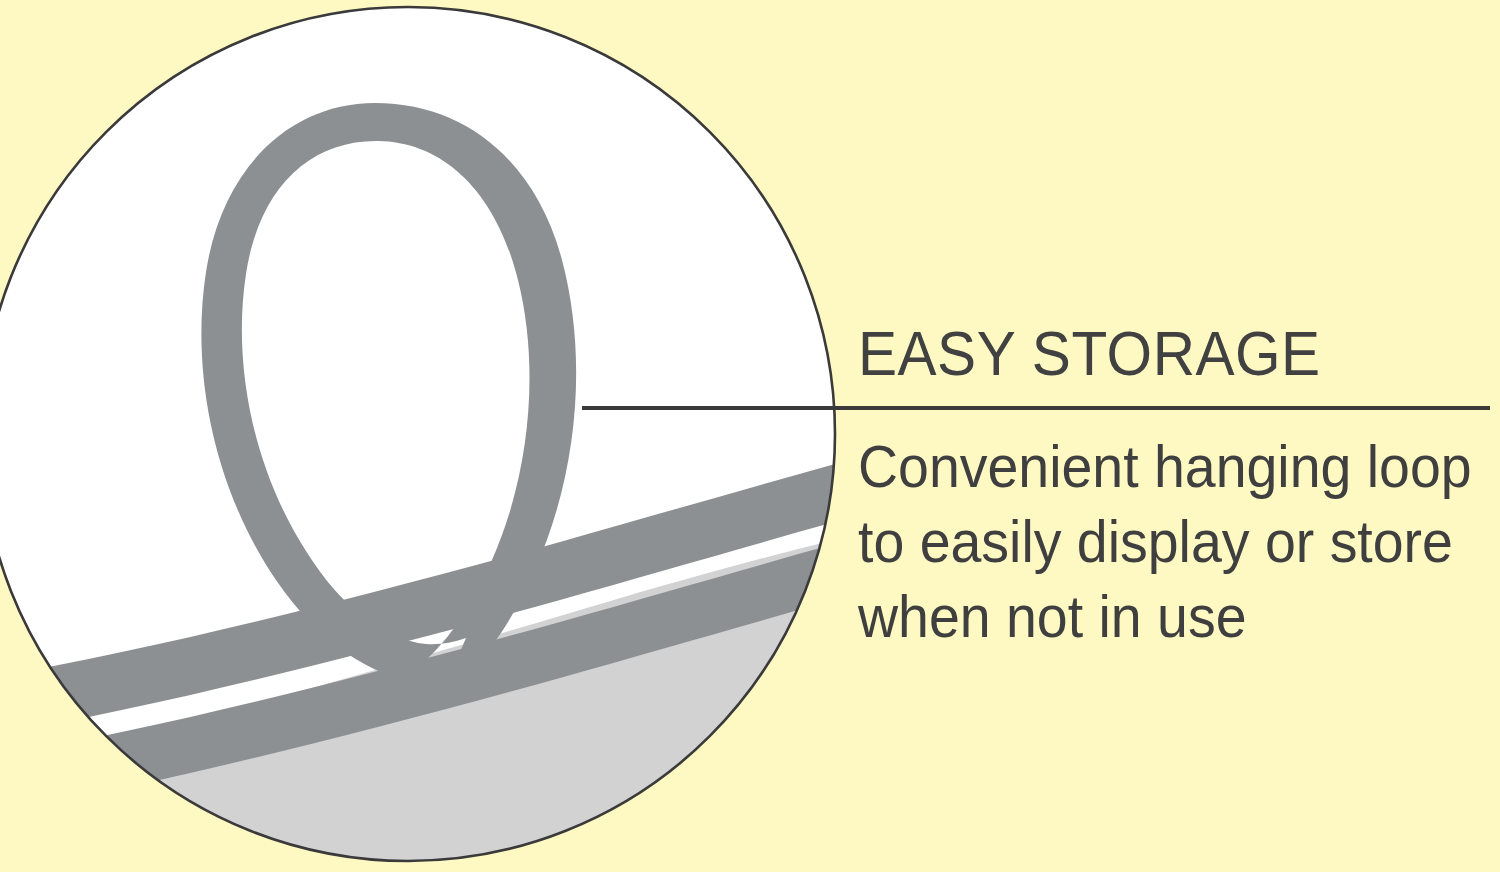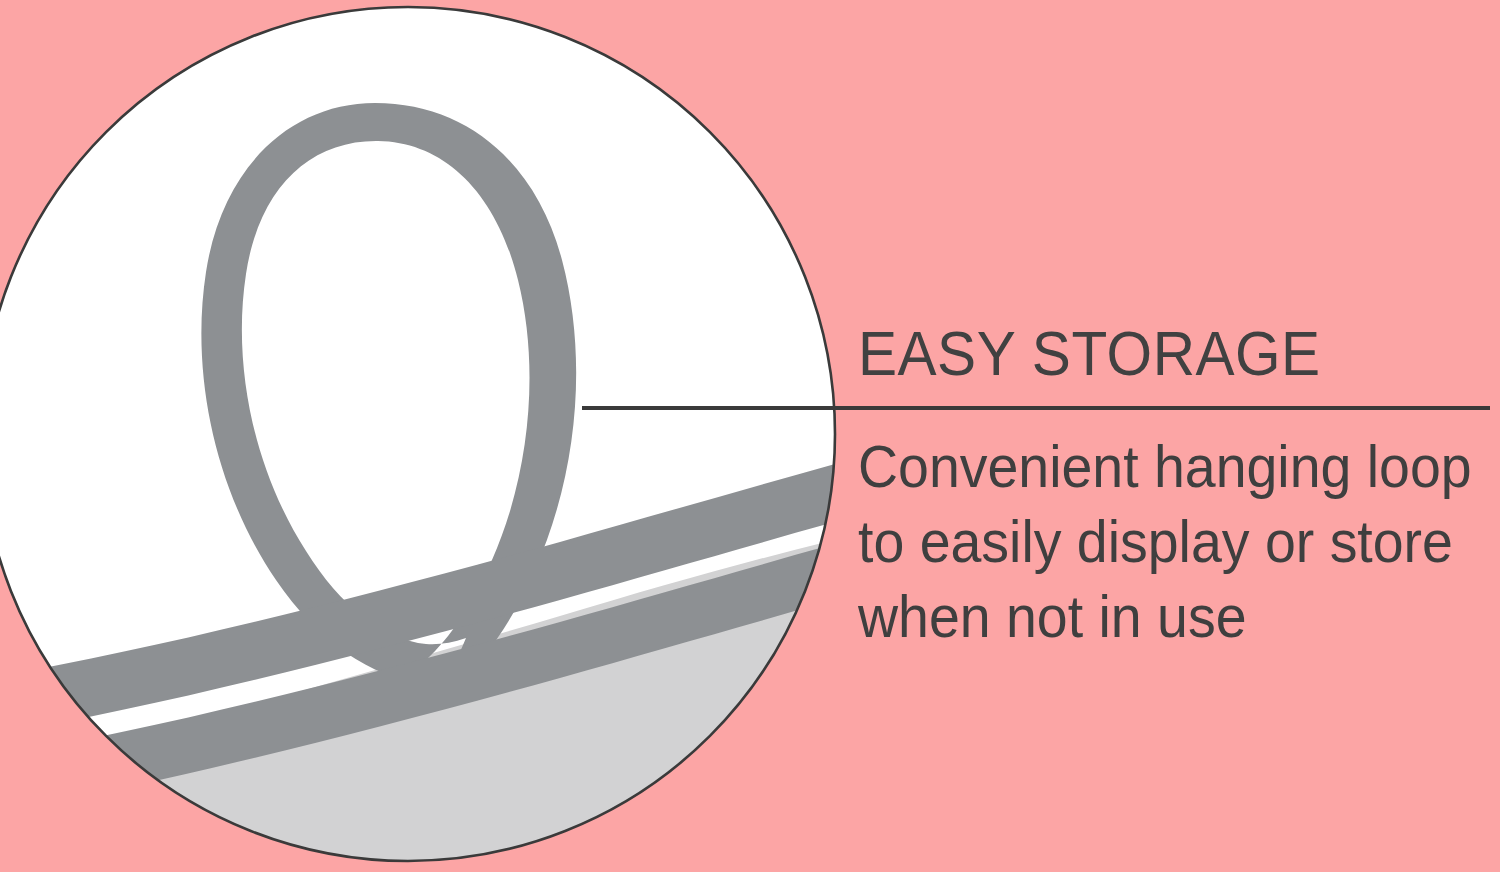--- a/index.html
+++ b/index.html
@@ -11,21 +11,21 @@
     width: 1500px;
     height: 872px;
     overflow: hidden;
     font-family: "Liberation Sans", "DejaVu Sans", sans-serif;
   }
 
   #infographic {
     position: relative;
     width: 1500px;
     height: 872px;
-    background: #fca5a5;
+    background: #fef9c3;
   }
 
   
   .illustration {
     position: absolute;
     left: 0;
     top: 0;
     width: 840px;
     height: 872px;
   }

